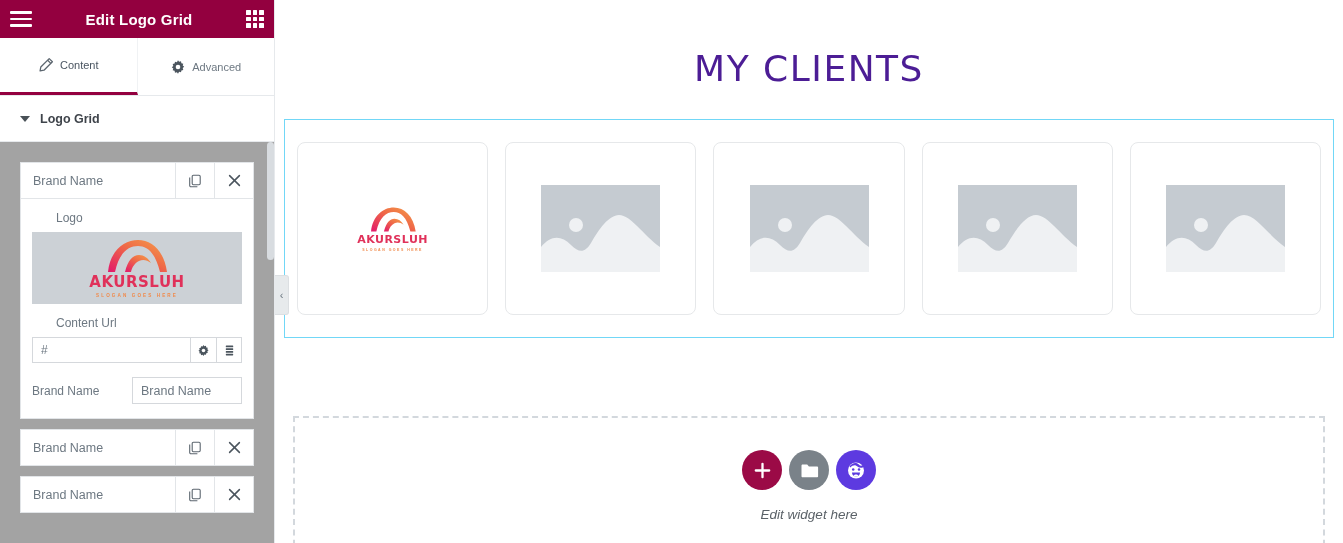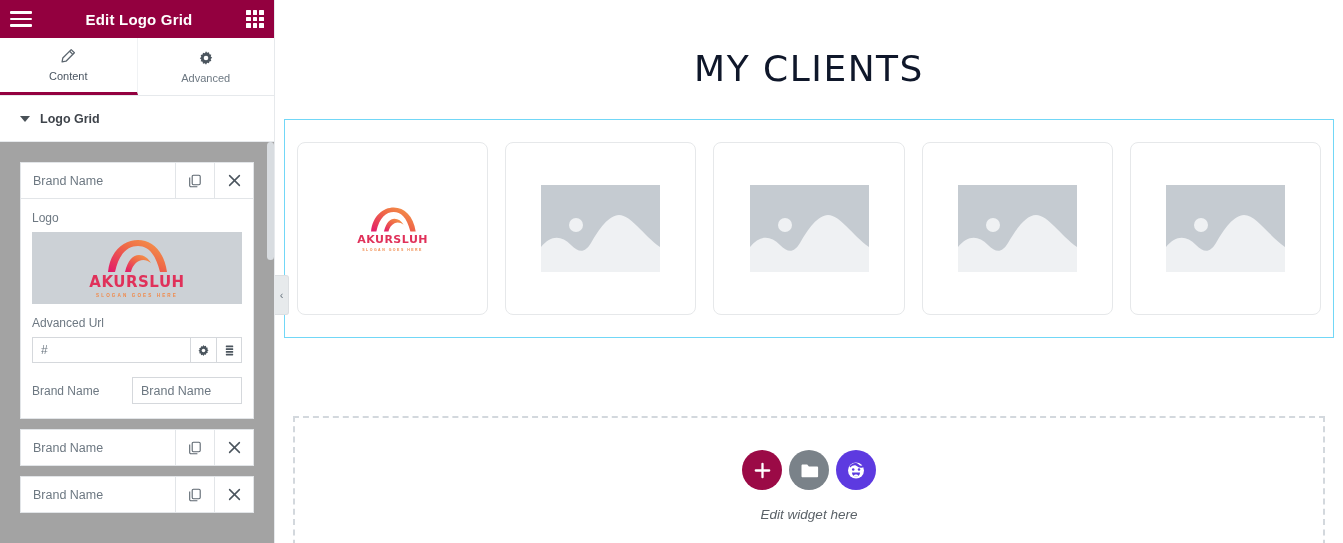--- a/index.html
+++ b/index.html
@@ -32,21 +32,21 @@
   .hamburger { width: 22px; height: 16px; display: flex; flex-direction: column;
     justify-content: space-between; cursor: pointer; }
   .hamburger i { display: block; height: 2.6px; background: #ffffff; border-radius: 1px; }
   .grid-icon { width: 18px; height: 18px; display: grid;
     grid-template-columns: repeat(3, 1fr); grid-template-rows: repeat(3, 1fr);
     gap: 2.2px; cursor: pointer; }
   .grid-icon i { display: block; background: #ffffff; border-radius: .5px; }
 
   .tabs { height: 58px; display: flex; background: #ffffff;
     border-bottom: 1px solid #e6e9ec; flex: 0 0 58px; }
-  .tab { flex: 1; display: flex; flex-direction: column; align-items: center;
+  .tab { flex: 1; display: flex; flex-direction: row; align-items: center;
     justify-content: center; gap: 6px; cursor: pointer; position: relative;
     border-right: 1px solid #f0f2f4; }
   .tab:last-child { border-right: none; }
   .tab-label { font-size: 11px; color: #6d7882; }
   .tab.active { border-bottom: 3px solid #93003f; }
   .tab.active .tab-label { color: #4a5561; }
   .tab svg { display: block; }
 
   .section-head {
     height: 46px; display: flex; align-items: center; gap: 10px;
@@ -64,21 +64,21 @@
     border: 1px solid #e2e5e8; background: #ffffff;
     display: flex; align-items: stretch; height: 37px; margin-bottom: 0;
   }
   .repeater-row .rr-title { flex: 1; display: flex; align-items: center;
     padding-left: 12px; font-size: 12.5px; color: #6d7882; }
   .rr-btn { width: 39px; display: flex; align-items: center; justify-content: center;
     border-left: 1px solid #e2e5e8; cursor: pointer; }
 
   .repeater-open { border: 1px solid #e2e5e8; border-top: none;
     background: #ffffff; padding: 12px 11px 14px 11px; }
-  .field-label { font-size: 12px; color: #6d7882; margin-bottom: 7px; }
+  .field-label { font-size: 12px; color: #6d7882; margin-bottom: 7px; margin-left: 24px; }
 
   .logo-preview { width: 100%; height: 72px; background: #ccd1d6;
     display: flex; flex-direction: column; align-items: center; justify-content: center;
     margin-bottom: 12px; }
 
   .url-row { display: flex; height: 26px; margin-bottom: 14px; }
   .url-input { flex: 1; border: 1px solid #d5d8dc; border-right: none;
     font-size: 12px; color: #6d7882; padding: 0 8px; display: flex; align-items: center;
     background: #ffffff; }
   .url-btn { width: 26px; border: 1px solid #d5d8dc; display: flex;
@@ -105,21 +105,21 @@
     justify-content: center; cursor: pointer; z-index: 20;
     font-size: 11px; color: #6d7882;
   }
 
   
   .canvas { flex: 1; height: 543px; background: #ffffff; position: relative;
     overflow: hidden; }
   .canvas-inner { padding: 0 9px; }
 
   .heading { text-align: center; font-size: 36px; font-weight: normal;
-    letter-spacing: 1.5px; color: #0f172a; padding: 48px 0 30px 0;
+    letter-spacing: 1.5px; color: #4c1d95; padding: 48px 0 30px 0;
     font-family: "DejaVu Sans", sans-serif; }
 
   .grid-section { border: 1px solid #71d7f7; padding: 22px 12px; margin: 0 0 0 0; }
   .grid-row { display: flex; gap: 17px; }
   .logo-card { flex: 1; height: 173px; border: 1px solid #e6e8ea;
     border-radius: 8px; background: #ffffff; display: flex;
     align-items: center; justify-content: center; }
 
   .ph { width: 119px; height: 87px; position: relative; overflow: hidden;
     background: #c5cbd1; }
@@ -222,21 +222,21 @@
                 <stop offset="1" stop-color="#f5a04a"></stop>
               </linearGradient>
             </defs>
             <path d="M8 33 C10 12 24 1 38 1 C52 1 64 12 67 33 C62 33 60 33 60 33 C55 13 47 7 38 7 C28 7 19 14 15 33 Z" fill="url(#gA)"></path>
             <path d="M25 33 C28 21 33 16 39 16 C44 16 48 19 51 24 C47 21 43 20 39 22 C35 24 32 28 31 33 Z" fill="url(#gA)"></path>
           </svg>
           <div class="akurs-name">AKURSLUH</div>
           <div class="akurs-slogan">SLOGAN GOES HERE</div>
         </div>
 
-        <div class="field-label">Advanced Url</div>
+        <div class="field-label">Content Url</div>
         <div class="url-row">
           <div class="url-input">#</div>
           <div class="url-btn">
             <svg width="13" height="13" viewBox="0 0 16 16">
               <path d="M8 1.2l1.1 1.6 1.9-.5.4 1.9 1.9.5-.6 1.9 1.5 1.2-1.5 1.2.6 1.9-1.9.5-.4 1.9-1.9-.5L8 14.8l-1.1-1.6-1.9.5-.4-1.9-1.9-.5.6-1.9L1.8 8.2l1.5-1.2-.6-1.9 1.9-.5.4-1.9 1.9.5z" fill="#4b555e"></path>
               <circle cx="8" cy="8" r="2.2" fill="#ffffff"></circle>
             </svg>
           </div>
           <div class="url-btn">
             <svg width="13" height="13" viewBox="0 0 14 14">

